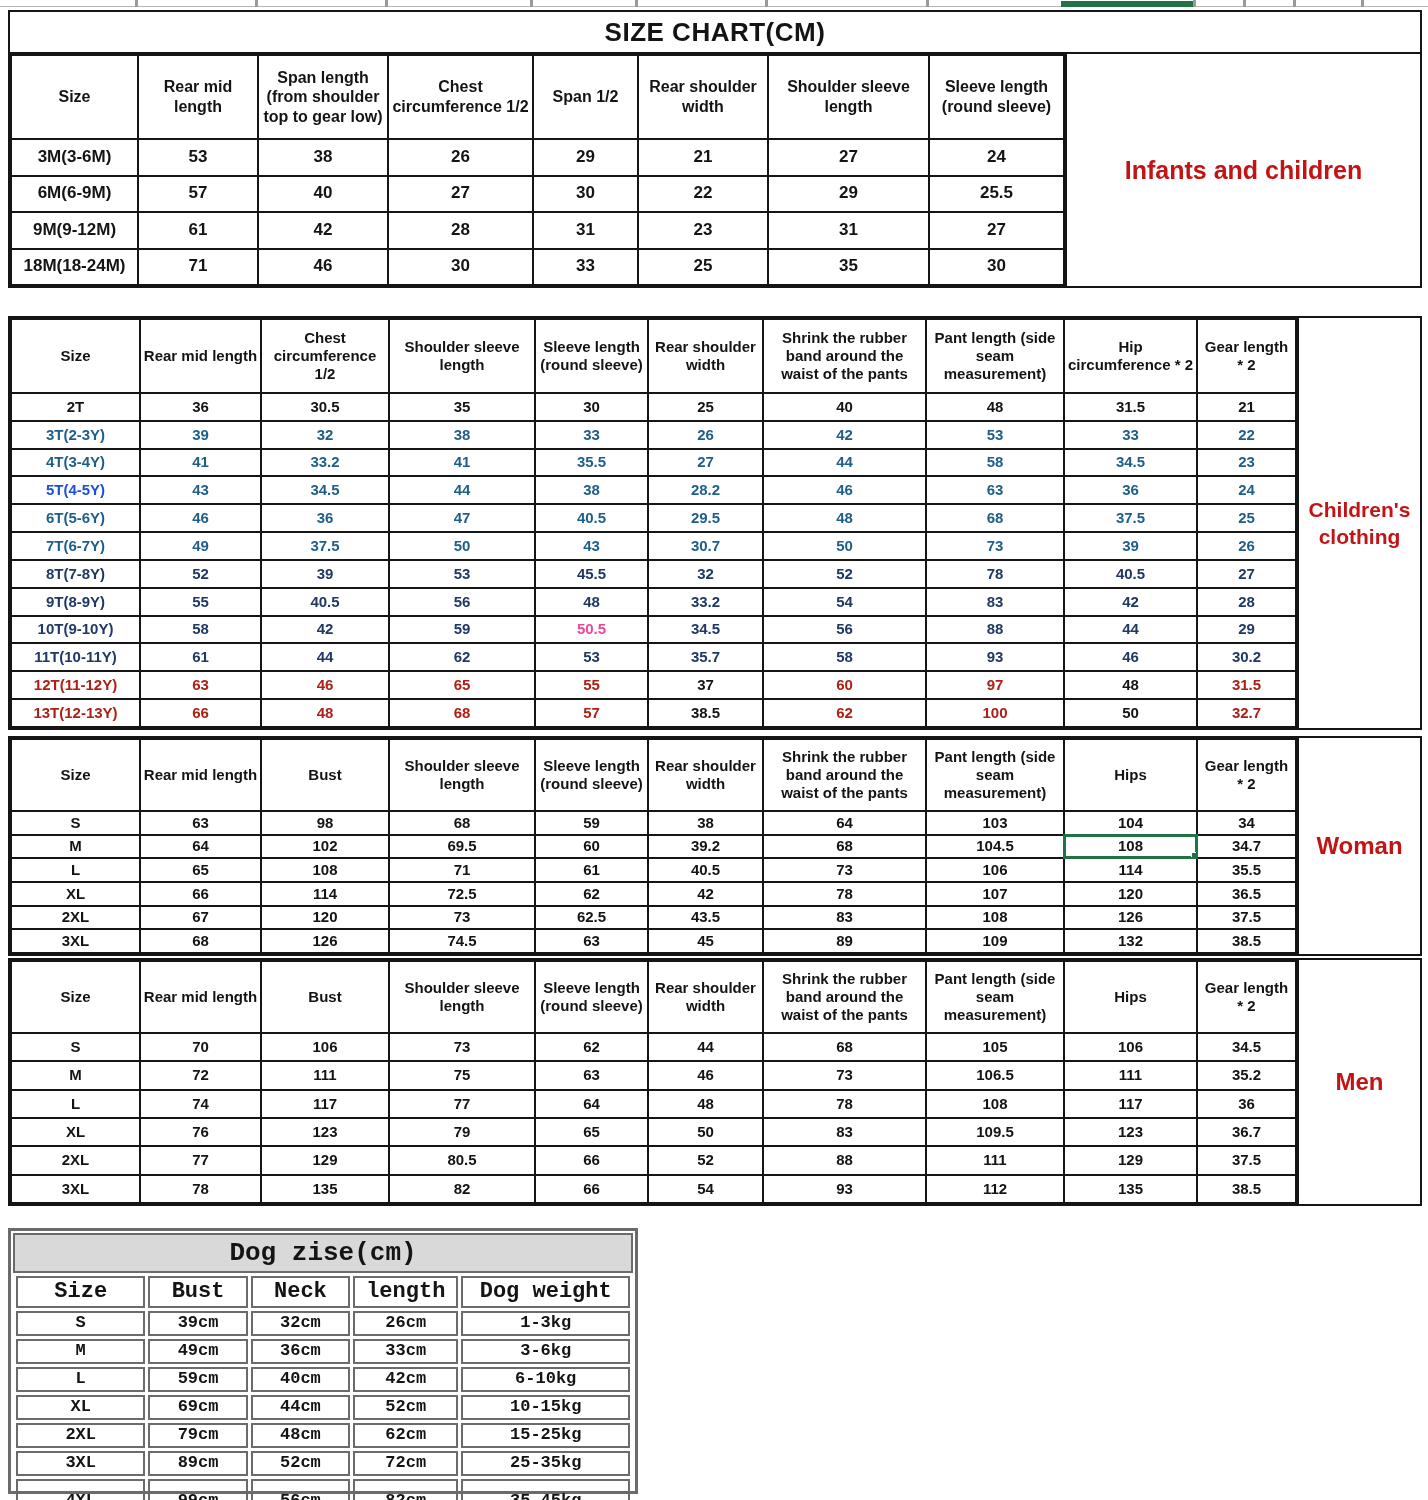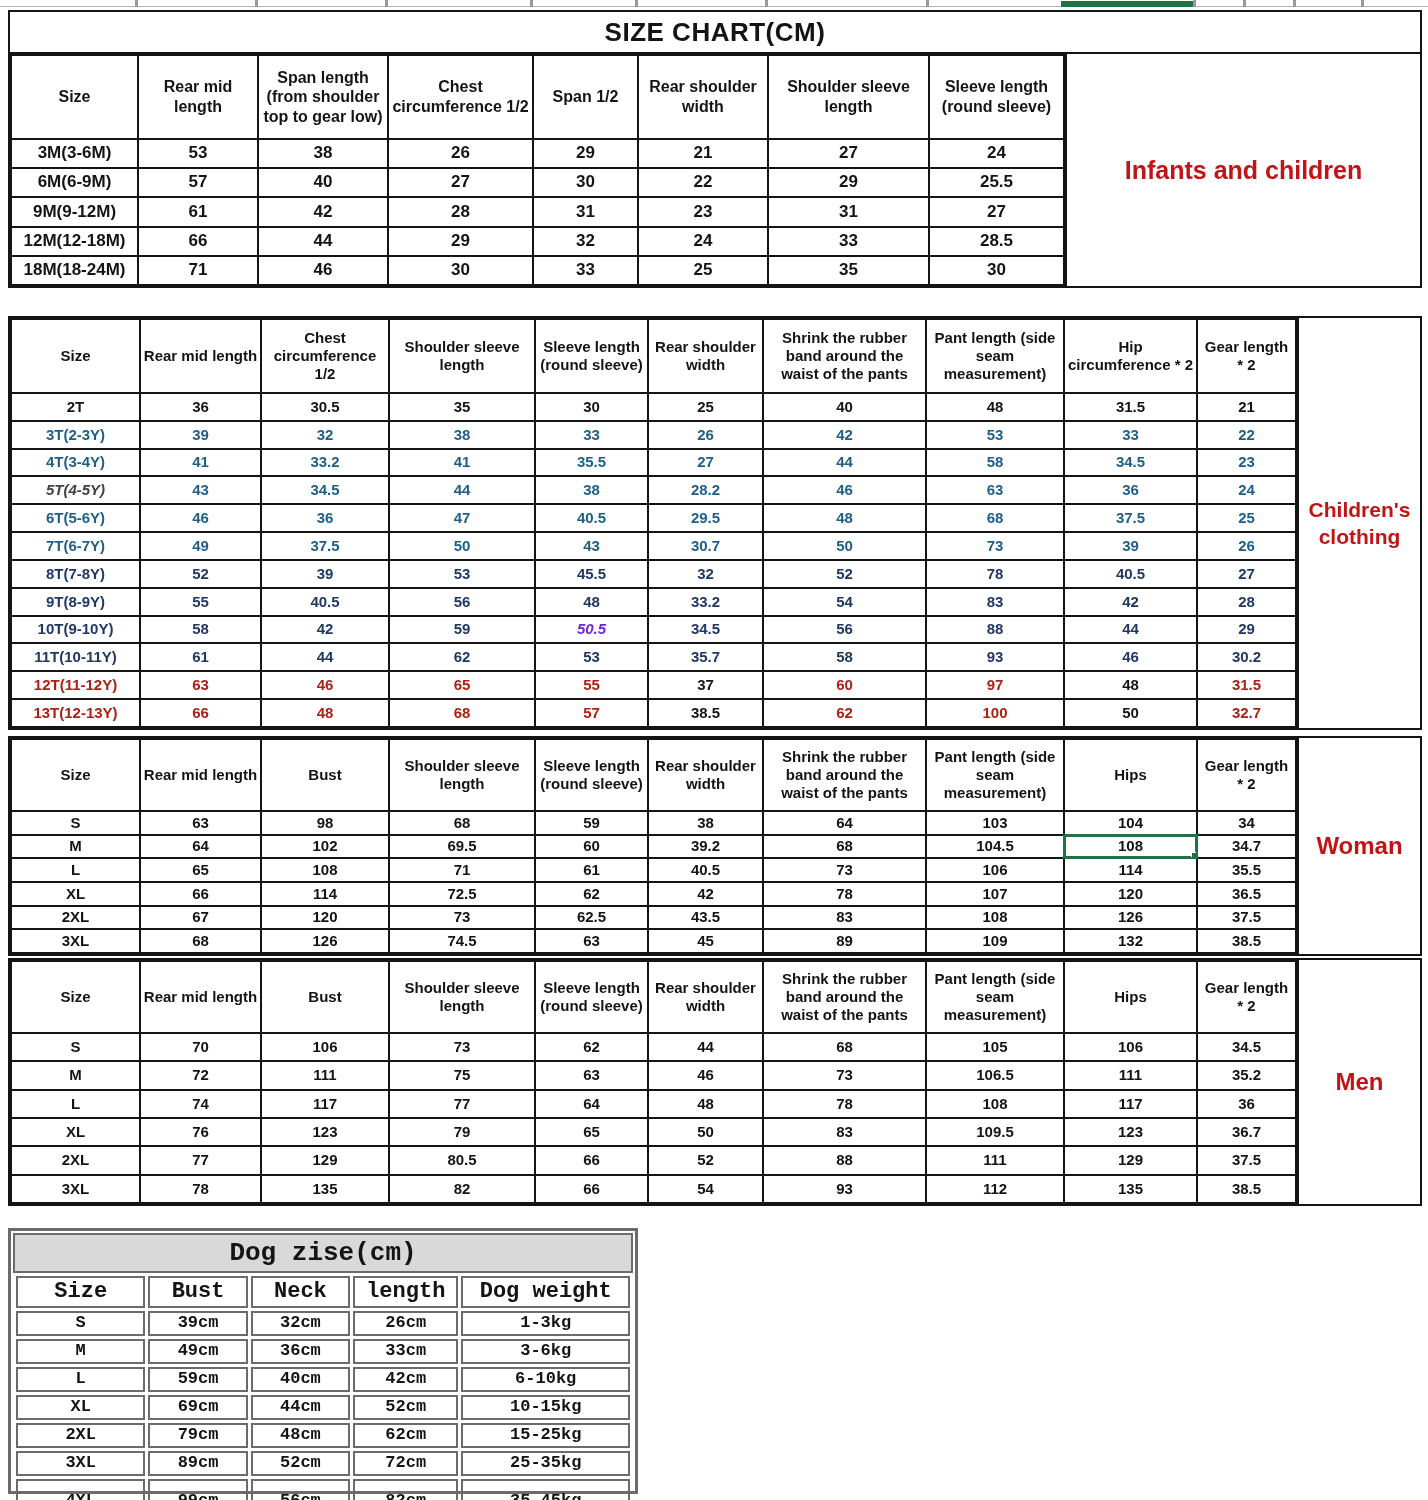--- a/index.html
+++ b/index.html
@@ -126,30 +126,20 @@
                 <td>9M(9-12M)</td>
                 <td>61</td>
                 <td>42</td>
                 <td>28</td>
                 <td>31</td>
                 <td>23</td>
                 <td>31</td>
                 <td>27</td>
               </tr>
               <tr>
-                <td>12M(12-18M)</td>
-                <td>66</td>
-                <td>44</td>
-                <td>29</td>
-                <td>32</td>
-                <td>24</td>
-                <td>33</td>
-                <td>28.5</td>
-              </tr>
-              <tr>
                 <td>18M(18-24M)</td>
                 <td>71</td>
                 <td>46</td>
                 <td>30</td>
                 <td>33</td>
                 <td>25</td>
                 <td>35</td>
                 <td>30</td>
               </tr>
             </tbody>
@@ -220,21 +210,21 @@
                 <td style="color: rgb(30, 95, 138);">33.2</td>
                 <td style="color: rgb(30, 95, 138);">41</td>
                 <td style="color: rgb(30, 95, 138);">35.5</td>
                 <td style="color: rgb(30, 95, 138);">27</td>
                 <td style="color: rgb(30, 95, 138);">44</td>
                 <td style="color: rgb(30, 95, 138);">58</td>
                 <td style="color: rgb(30, 95, 138);">34.5</td>
                 <td style="color: rgb(30, 95, 138);">23</td>
               </tr>
               <tr>
-                <td style="color: #404040; font-style: italic;">5T(4-5Y)</td>
+                <td style="color: #1d4ed8;">5T(4-5Y)</td>
                 <td style="color: rgb(30, 95, 138);">43</td>
                 <td style="color: rgb(30, 95, 138);">34.5</td>
                 <td style="color: rgb(30, 95, 138);">44</td>
                 <td style="color: rgb(30, 95, 138);">38</td>
                 <td style="color: rgb(30, 95, 138);">28.2</td>
                 <td style="color: rgb(30, 95, 138);">46</td>
                 <td style="color: rgb(30, 95, 138);">63</td>
                 <td style="color: rgb(30, 95, 138);">36</td>
                 <td style="color: rgb(30, 95, 138);">24</td>
               </tr>
@@ -284,21 +274,21 @@
                 <td style="color: rgb(32, 56, 100);">54</td>
                 <td style="color: rgb(32, 56, 100);">83</td>
                 <td style="color: rgb(32, 56, 100);">42</td>
                 <td style="color: rgb(32, 56, 100);">28</td>
               </tr>
               <tr>
                 <td style="color: rgb(32, 56, 100);">10T(9-10Y)</td>
                 <td style="color: rgb(32, 56, 100);">58</td>
                 <td style="color: rgb(32, 56, 100);">42</td>
                 <td style="color: rgb(32, 56, 100);">59</td>
-                <td style="color: #6d28d9; font-style: italic;">50.5</td>
+                <td style="color: #ec4899;">50.5</td>
                 <td style="color: rgb(32, 56, 100);">34.5</td>
                 <td style="color: rgb(32, 56, 100);">56</td>
                 <td style="color: rgb(32, 56, 100);">88</td>
                 <td style="color: rgb(32, 56, 100);">44</td>
                 <td style="color: rgb(32, 56, 100);">29</td>
               </tr>
               <tr>
                 <td style="color: rgb(32, 56, 100);">11T(10-11Y)</td>
                 <td style="color: rgb(32, 56, 100);">61</td>
                 <td style="color: rgb(32, 56, 100);">44</td>

